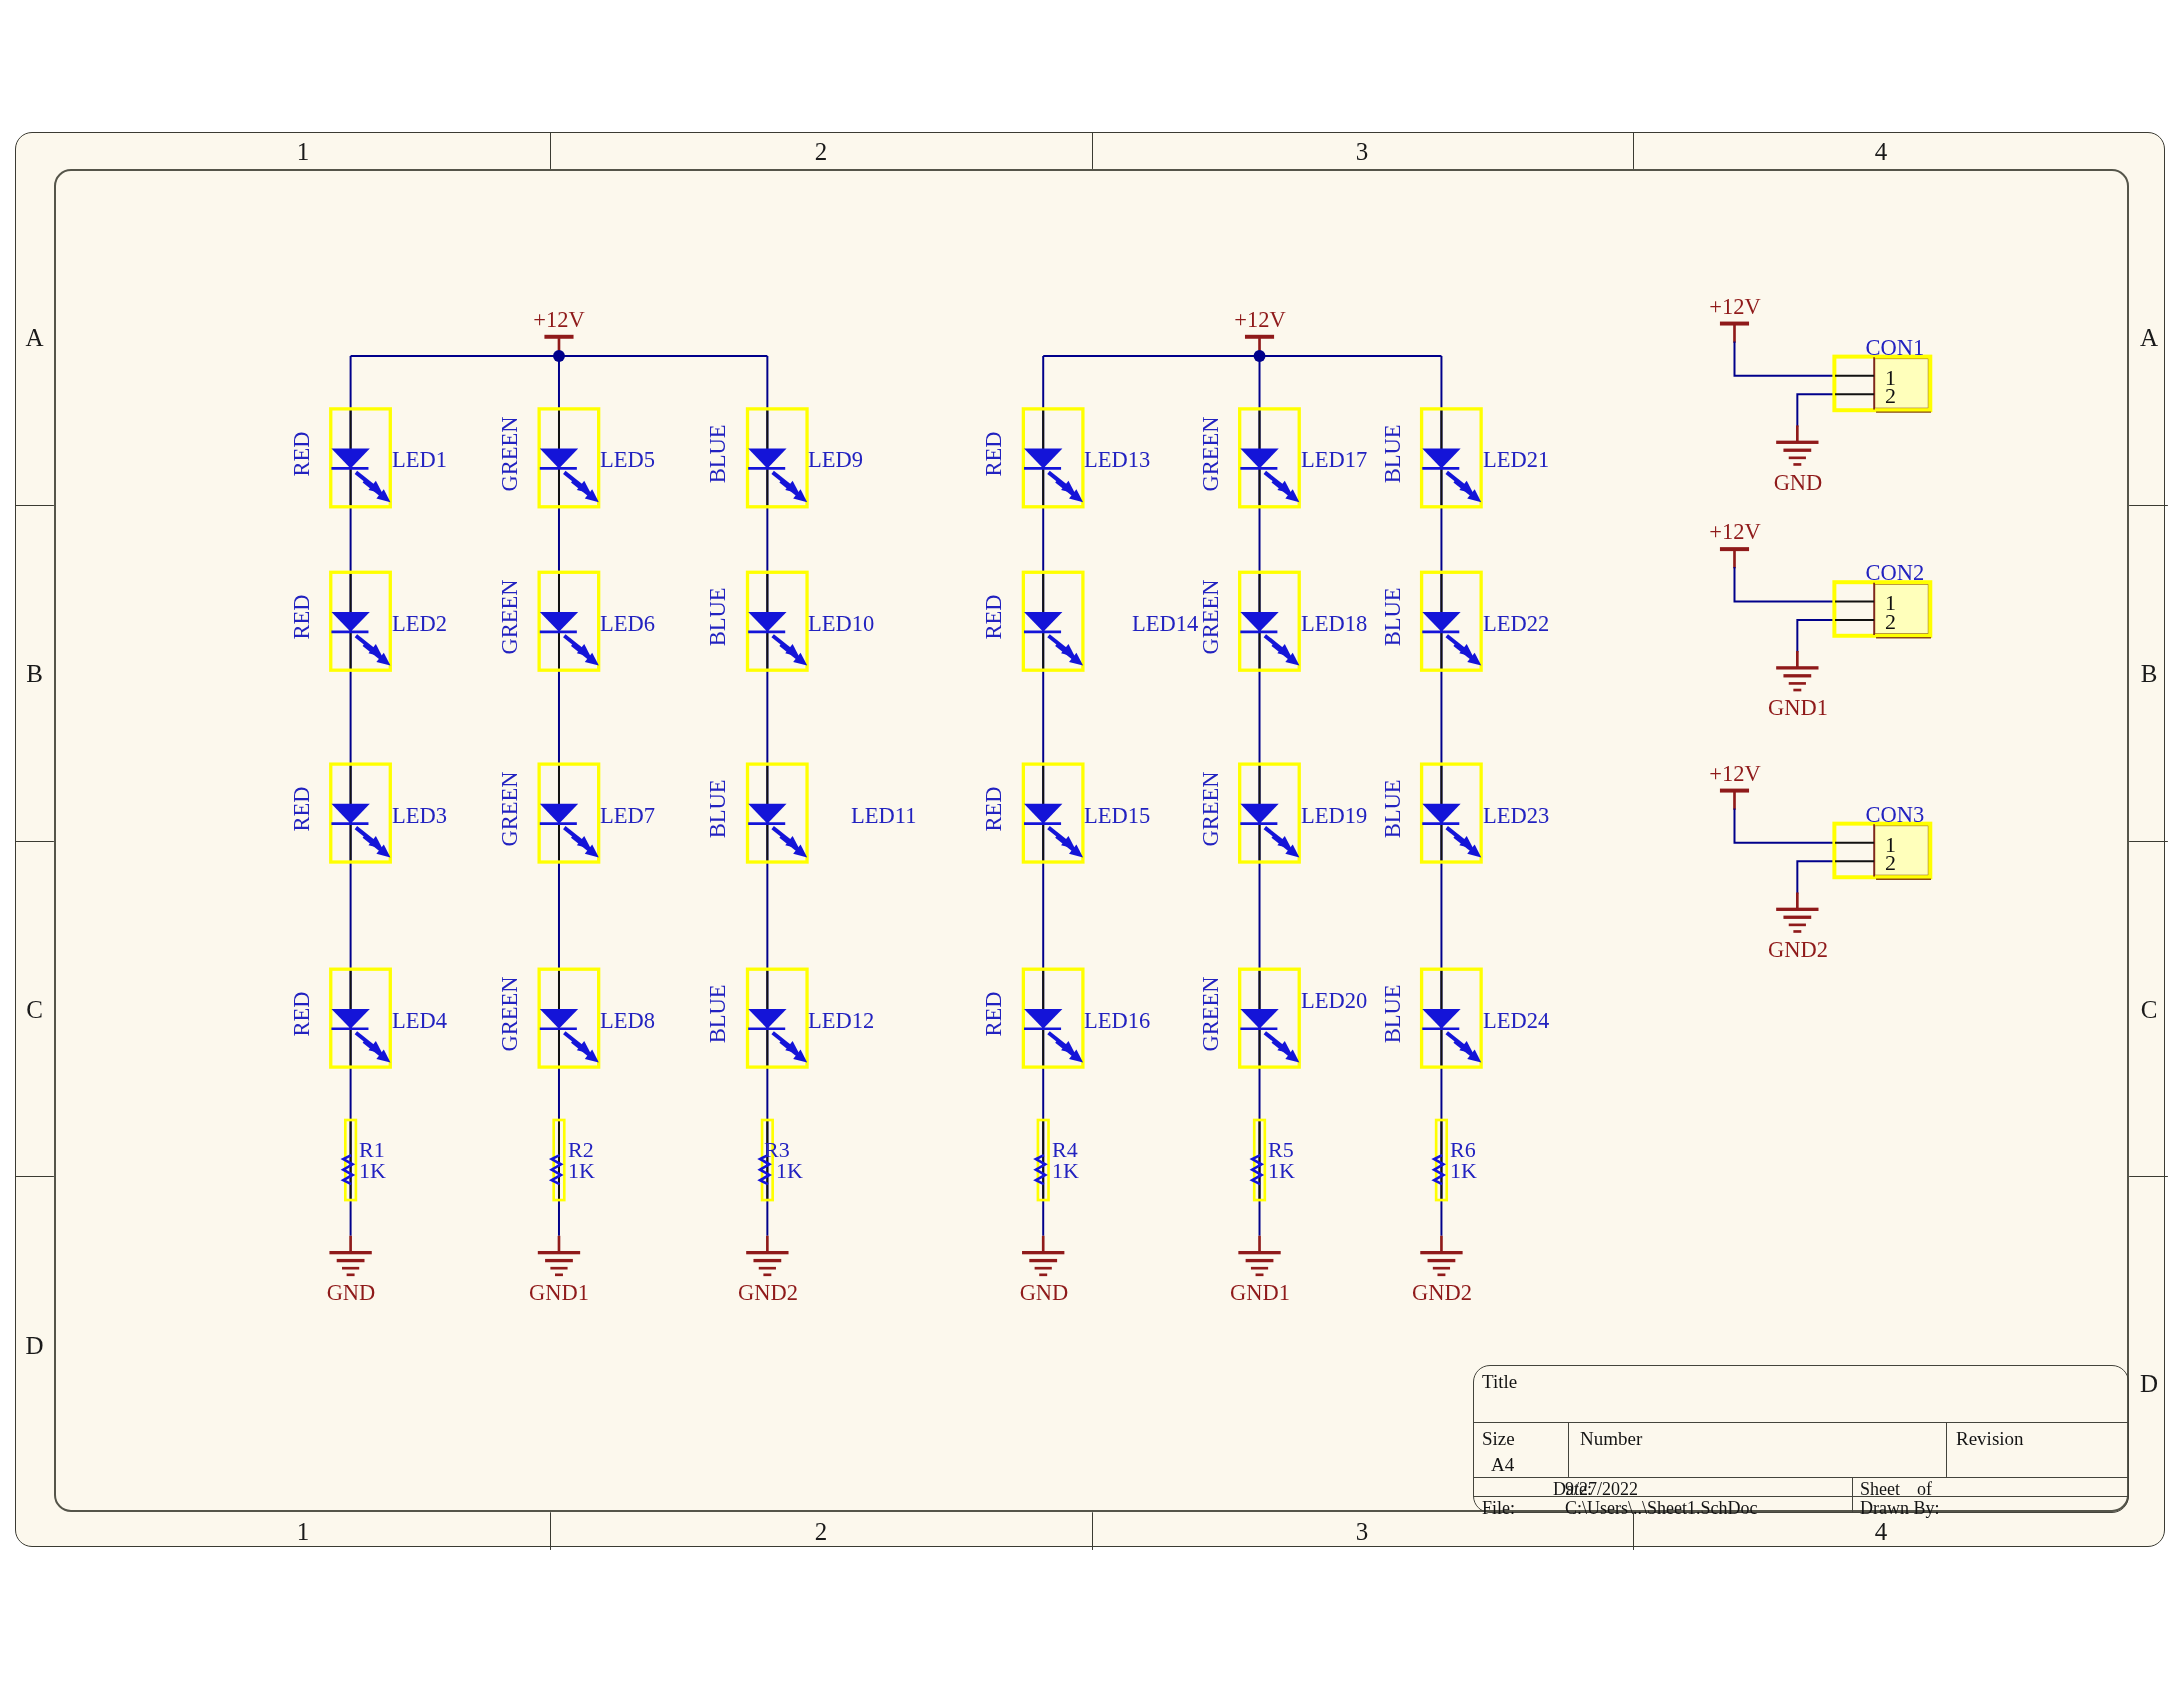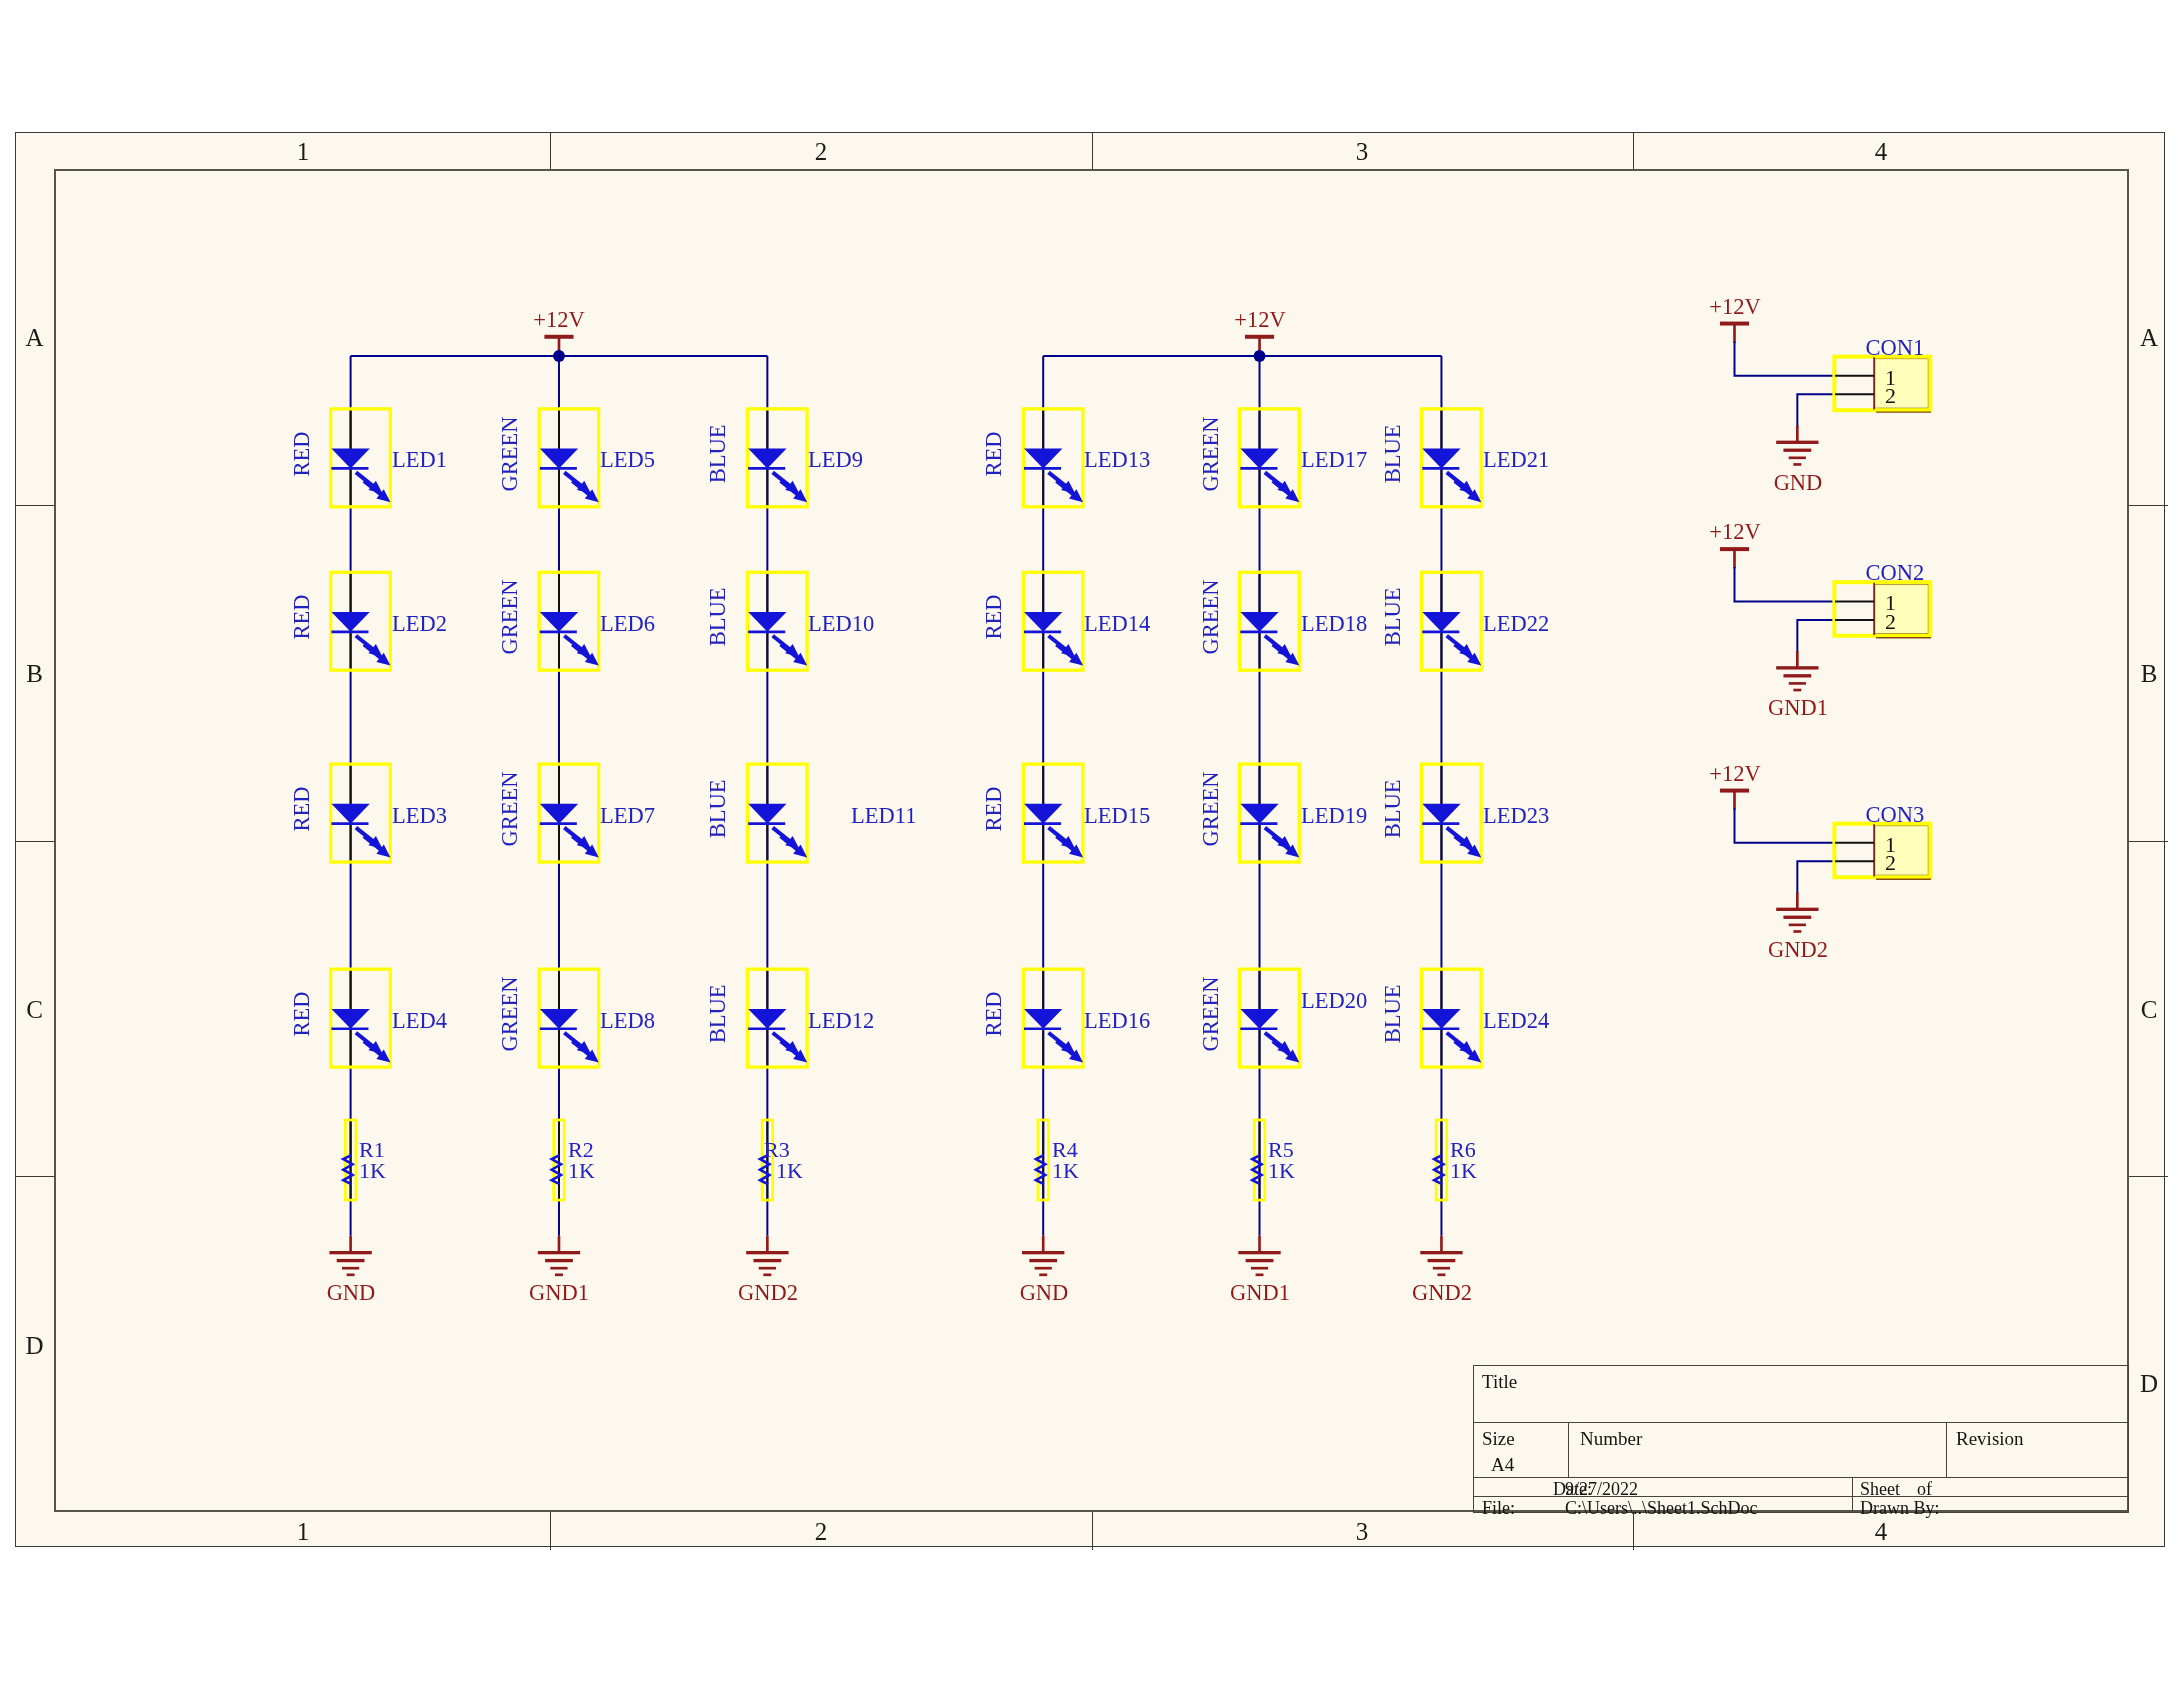--- a/index.html
+++ b/index.html
@@ -1,20 +1,20 @@
 <!DOCTYPE html>
 <html style="font-size:10.6px"><head>
 <meta charset="utf-8">
 <style>
   html,body{margin:0;padding:0;}
   body{
     width:2183px;height:1687px;position:relative;overflow:hidden;
     background:#ffffff;font-family:"Liberation Serif", serif;
   }
-  .abs{position:absolute;}
+  .abs{position:absolute;border-radius:17px;}
   .lbl{position:absolute;line-height:1.15;white-space:nowrap;}
   #sheet-bg{
     left:15px;top:132px;width:2150px;height:1415px;
     background:#FCF8ED;border:1.3px solid #3b3b33;box-sizing:border-box;
   }
   #inner-frame{
     left:54px;top:169px;width:2075px;height:1343px;
     border:2px solid #55554a;box-sizing:border-box;background:transparent;
   }
   .tick-v{width:1.3px;background:#3b3b33;}
@@ -400,21 +400,21 @@
     <div class="lbl designator" style="left: 808px; top: 803px; margin-left: 43px;">LED11</div>
     <div class="lbl colorlbl" style="left: 652px; top: 796px;">BLUE</div>
     <div class="lbl designator" style="left: 808px; top: 1008px;">LED12</div>
     <div class="lbl colorlbl" style="left: 652px; top: 1001px;">BLUE</div>
     <div class="lbl reslbl" style="left: 764px; top: 1137px; text-align: center;">R3</div>
     <div class="lbl reslbl" style="left: 776px; top: 1158px;">1K</div>
     <div class="lbl netlbl" style="left: 695px; top: 1280px;">GND2</div>
     <div class="lbl netlbl" style="left: 1187px; top: 307px;">+12V</div>
     <div class="lbl designator" style="left: 1084px; top: 447px;">LED13</div>
     <div class="lbl colorlbl" style="left: 928px; top: 441px;">RED</div>
-    <div class="lbl designator" style="left: 1084px; top: 611px;">LED14</div>
+    <div class="lbl designator" style="left: 1084px; top: 611px; padding-left: 48px;">LED14</div>
     <div class="lbl colorlbl" style="left: 928px; top: 604px;">RED</div>
     <div class="lbl designator" style="left: 1084px; top: 803px;">LED15</div>
     <div class="lbl colorlbl" style="left: 928px; top: 796px;">RED</div>
     <div class="lbl designator" style="left: 1084px; top: 1008px; text-align: center;">LED16</div>
     <div class="lbl colorlbl" style="left: 928px; top: 1001px;">RED</div>
     <div class="lbl reslbl" style="left: 1052px; top: 1137px;">R4</div>
     <div class="lbl reslbl" style="left: 1052px; top: 1158px;">1K</div>
     <div class="lbl netlbl" style="left: 971px; top: 1280px;">GND</div>
     <div class="lbl designator" style="left: 1301px; top: 447px;">LED17</div>
     <div class="lbl colorlbl" style="left: 1145px; top: 441px;">GREEN</div>

